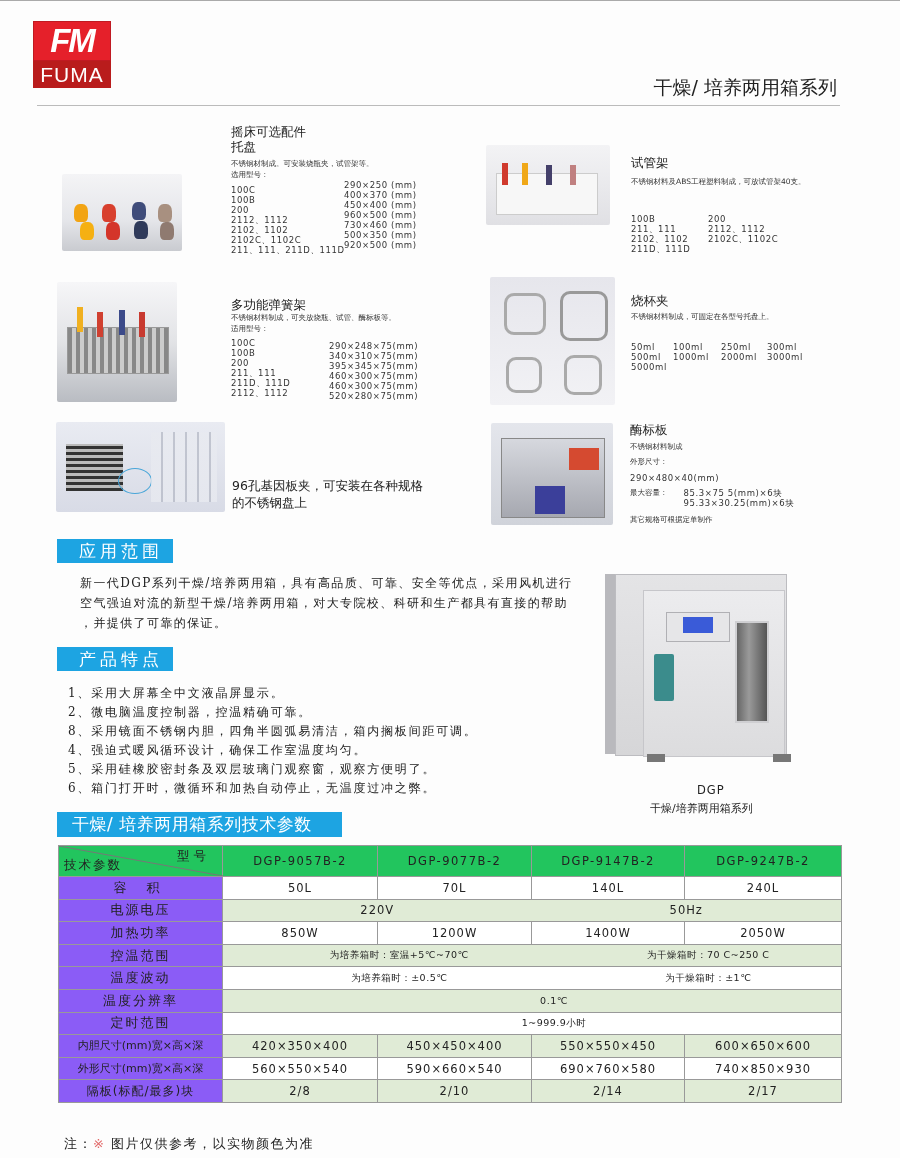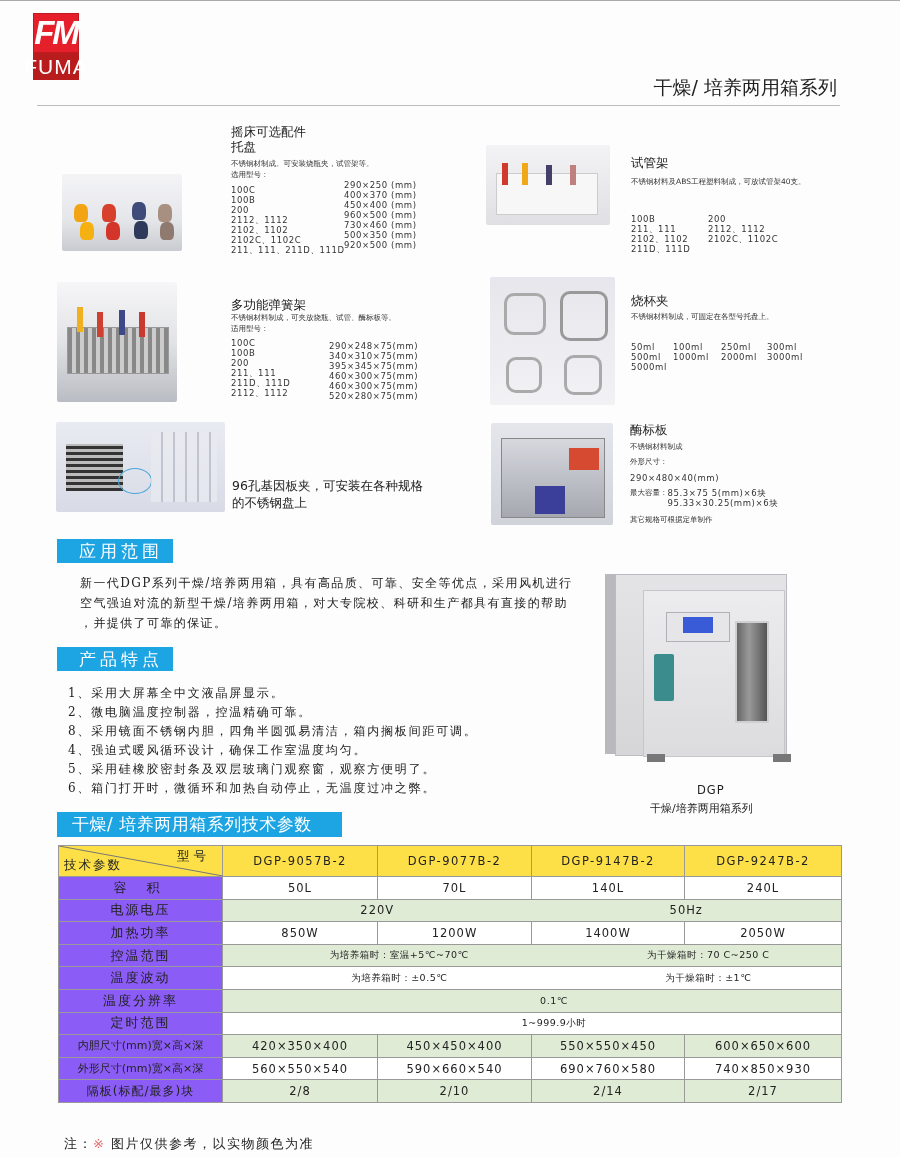--- a/index.html
+++ b/index.html
@@ -1,21 +1,21 @@
 <!DOCTYPE html>
 <html><head>
 <meta charset="utf-8">
 <style>
   html, body { margin:0; padding:0; }
   body { width:900px; height:1158px; background:#fdfdfd; position:relative; overflow:hidden;
          font-family:"DejaVu Sans","Liberation Sans",sans-serif; color:#222; border-top:1px solid #aaa; box-sizing:border-box; }
   .abs { position:absolute; }
 
   
-  .logo { left:33px; top:12px; width:46px; height:67px; }
+  .logo { left:33px; top:20px; width:78px; height:67px; }
   .logo-top { height:40px; background:#e5202a; border:1px solid #c01a22; box-sizing:border-box; display:flex; align-items:center; justify-content:center;
               color:#fff; font-style:italic; font-weight:bold; font-size:33px; letter-spacing:-2px; font-family:"Liberation Sans",sans-serif; }
   .logo-bot { height:27px; background:#b91c1c; color:#fff; font-size:21px; display:flex; align-items:center; justify-content:center; letter-spacing:1px;
               font-family:"Liberation Sans",sans-serif; }
   .series-title { right:63px; top:74px; font-size:19px; color:#222; }
   .header-rule { left:37px; top:104px; width:803px; height:1px; background:#bbb; }
 
   
   .img { background:#f0f0f2; border-radius:2px; }
   .img-tray { left:62px; top:173px; width:120px; height:77px; background:linear-gradient(180deg,#f4f4f6 0%,#e5e6ea 60%,#c9cbd0 100%); }
@@ -46,21 +46,21 @@
   .oven-handle { position:absolute; left:49px; top:92px; width:20px; height:47px; background:#3b8c8c; border-radius:2px; }
   .oven-window { position:absolute; left:130px; top:59px; width:30px; height:98px; background:linear-gradient(90deg,#666,#9a9a9a 40%,#555); border:2px solid #cfcfd2; }
   .oven-foot { position:absolute; top:192px; width:18px; height:8px; background:#777; }
   .caption1 { left:697px; top:782px; font-size:11.5px; color:#222; letter-spacing:1px; }
   .caption2 { left:650px; top:800px; font-size:11px; color:#222; }
 
   
   table.spec { position:absolute; left:58px; top:844px; width:783px; border-collapse:collapse; border:1.5px solid #777; table-layout:fixed; }
   table.spec td { border:1px solid #999; height:21.6px; padding:0; text-align:center; font-size:11.5px; color:#222; letter-spacing:1px; white-space:nowrap; }
   table.spec td.rh { background:#8b5cf6; font-size:13px; letter-spacing:2px; color:#222; }
-  table.spec tr.head td { background:#fde047; height:30px; letter-spacing:1.5px; }
+  table.spec tr.head td { background:#22c55e; height:30px; letter-spacing:1.5px; }
   table.spec tr.g td.v { background:#e0ebd6; }
   table.spec tr.w td.v { background:#fff; }
   table.spec td.small { font-size:9.5px; letter-spacing:0.5px;padding-left:44px; }
   .diag { position:relative; height:30px; }
   .diag svg { position:absolute; left:0; top:0; }
   .diag .tr { position:absolute; right:12px; top:2px; font-size:12.5px; letter-spacing:4px; }
   .diag .bl { position:absolute; left:5px; bottom:2px; font-size:12.5px; letter-spacing:2px; }
 
   .note { left:64px; top:1134px; font-size:13px; color:#222; letter-spacing:1.5px; }
   .note .mark { color:#e26a6a; }
@@ -200,21 +200,21 @@
 <div class="abs img img-elisa">
   <div style="position:absolute;left:10px;top:15px;width:102px;height:78px;background:linear-gradient(180deg,#d6d8de,#a6a8b0);border:1px solid #888;"></div>
   <div style="position:absolute;left:78px;top:25px;width:30px;height:22px;background:#d54a30;"></div>
   <div style="position:absolute;left:44px;top:63px;width:30px;height:28px;background:#3b3f9a;"></div>
 </div>
 <div class="abs" style="left:630px;top:421px;">
   <div class="acc-title">酶标板</div>
   <div class="acc-desc" style="margin-top:4px;line-height:12px;">不锈钢材料制成</div>
   <div class="acc-desc" style="margin-top:3px;line-height:12px;">外形尺寸：</div>
   <div class="acc-mono" style="margin-top:4px;line-height:12px;">290×480×40(mm)</div>
-  <div style="display:flex;margin-top:4px;">
+  <div style="display:flex;margin-top:4px;gap:16px;">
     <div class="acc-desc" style="line-height:10px;">最大容量：</div>
     <div>
       <div class="acc-mono">85.3×75 5(mm)×6块</div>
       <div class="acc-mono">95.33×30.25(mm)×6块</div>
     </div>
   </div>
   <div class="acc-desc" style="margin-top:6px;">其它规格可根据定单制作</div>
 </div>
 
 <div class="abs banner banner-lg" style="left:57px;top:538px;width:116px;">应用范围</div>

